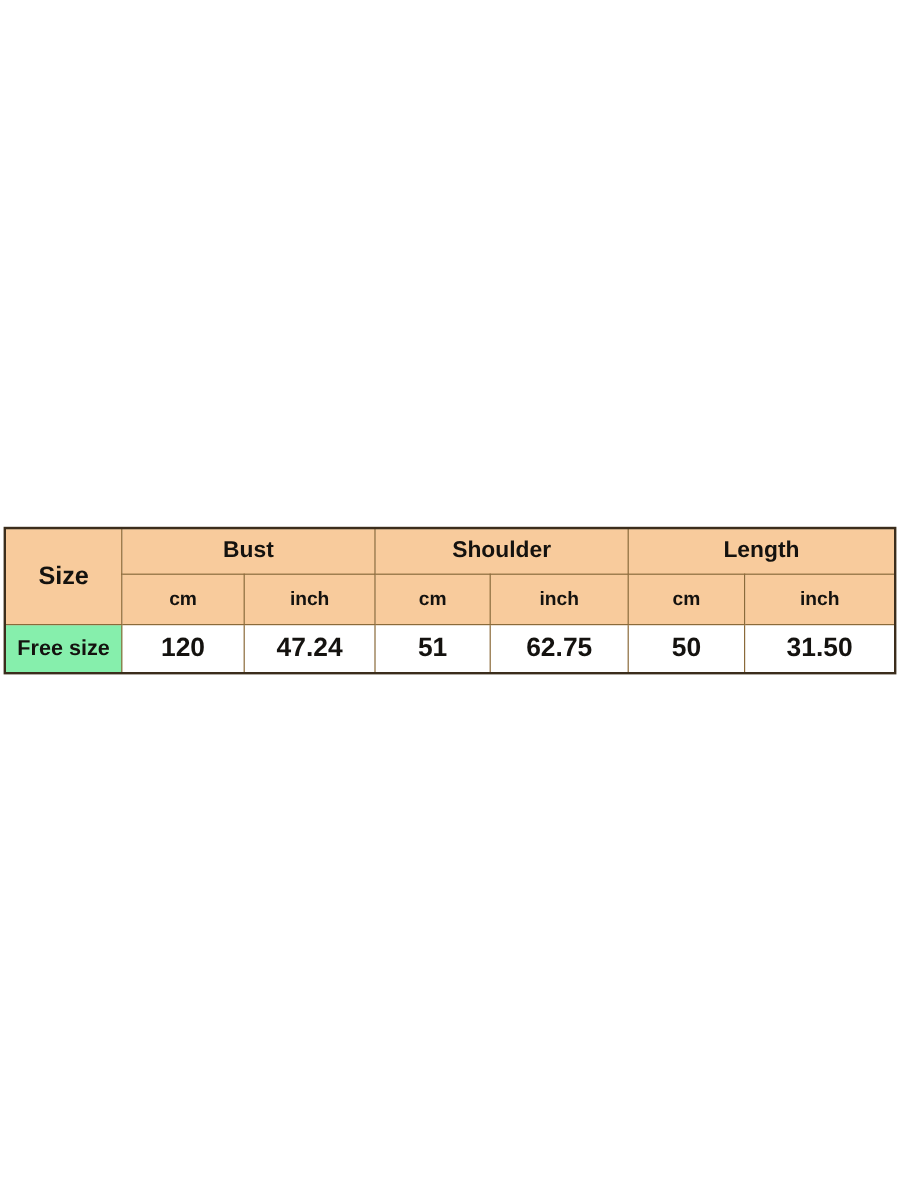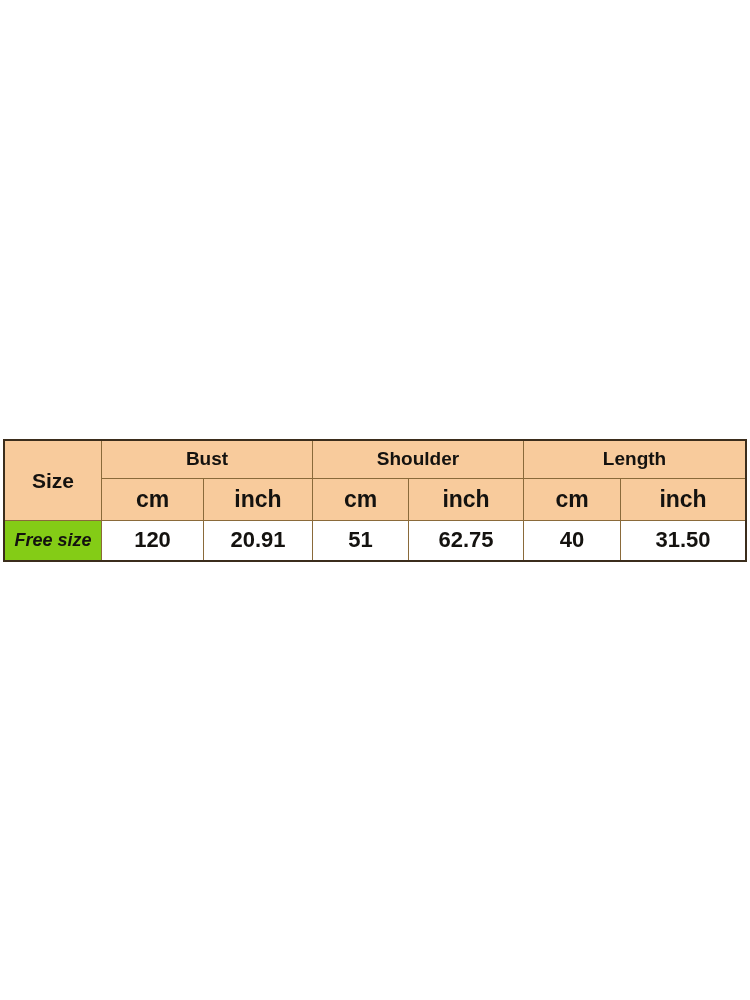--- a/index.html
+++ b/index.html
@@ -57,26 +57,25 @@
   table.size-chart th {
     background: #f8cb9c;
   }
 
   .row-group   { height: 38px; }
   .row-unit    { height: 42px; }
   .row-data    { height: 40px; }
 
   th.size-head    { font-size: 21px; }
   th.group-head   { font-size: 19px; }
-  th.unit-head    { font-size: 23px; margin-top: 35px; }
+  th.unit-head    { font-size: 16px; margin-top: 35px; }
 
   td.row-label {
-    background: #84cc16;
+    background: #86efac;
     font-size: 18px;
-    font-style: italic;
   }
   td.value {
     background: #ffffff;
     font-size: 22px;
   }
 
   
   col.c-size     { width: 97px;  }
   col.c-bust-cm  { width: 102px; }
   col.c-bust-in  { width: 109px; }
@@ -112,21 +111,21 @@
         <th class="unit-head">cm</th>
         <th class="unit-head">inch</th>
         <th class="unit-head">cm</th>
         <th class="unit-head">inch</th>
       </tr>
     </thead>
     <tbody>
       <tr class="row-data">
         <td class="row-label">Free size</td>
         <td class="value">120</td>
-        <td class="value">20.91</td>
+        <td class="value">47.24</td>
         <td class="value">51</td>
         <td class="value">62.75</td>
-        <td class="value">40</td>
+        <td class="value">50</td>
         <td class="value">31.50</td>
       </tr>
     </tbody>
   </table>
 </div>
 
 </body></html>

